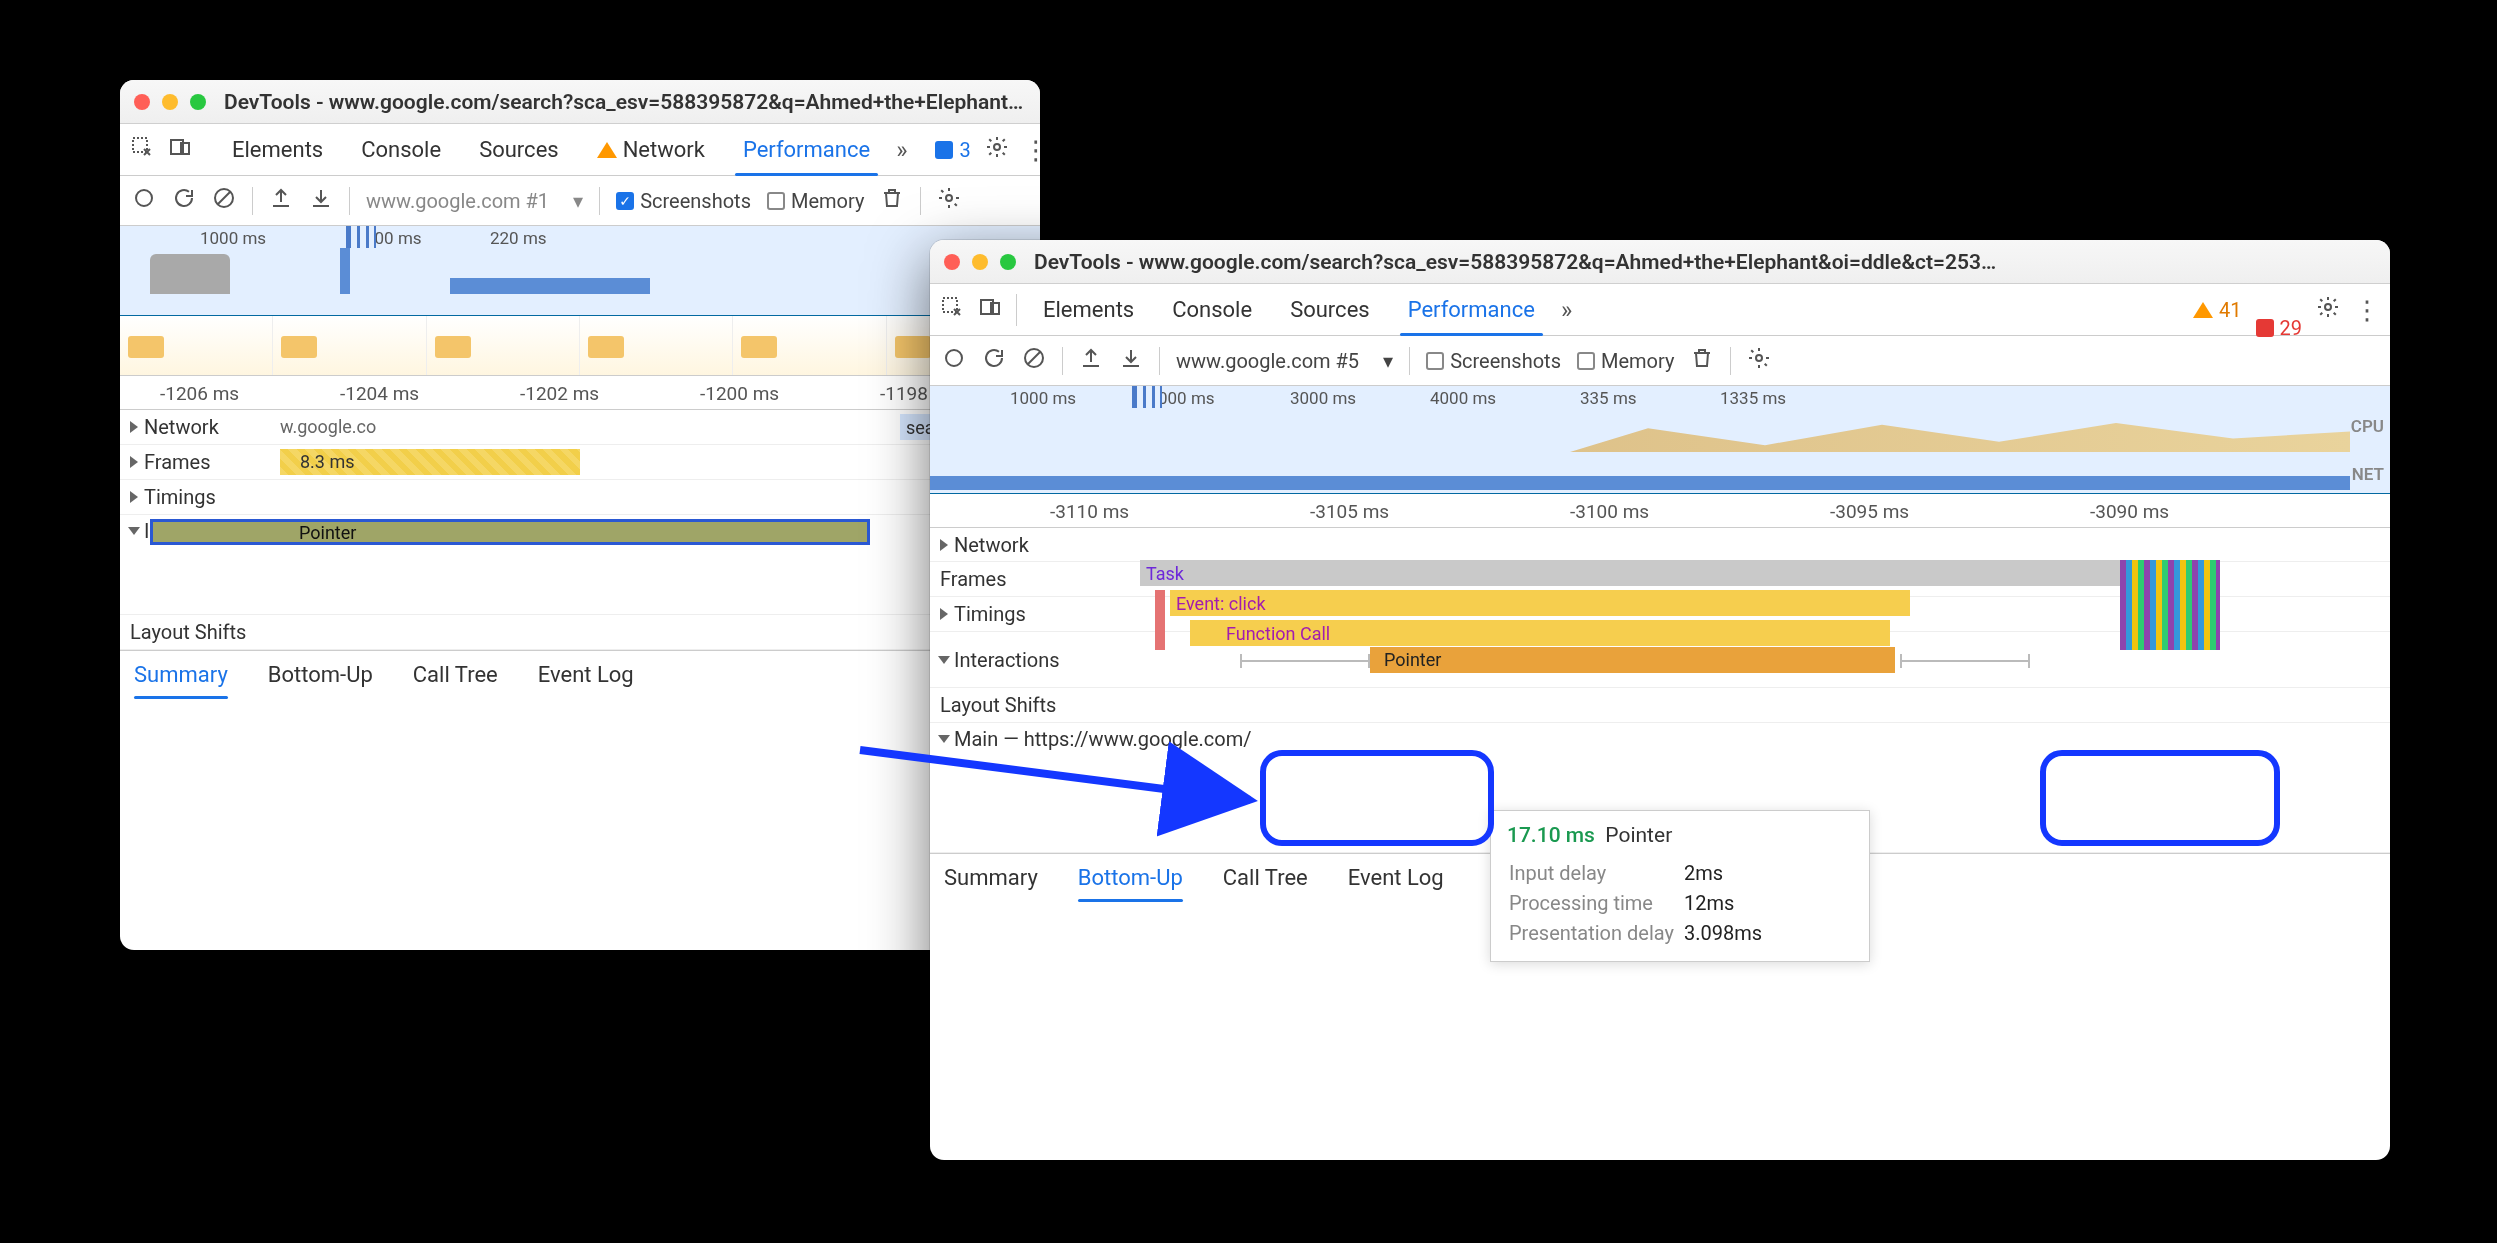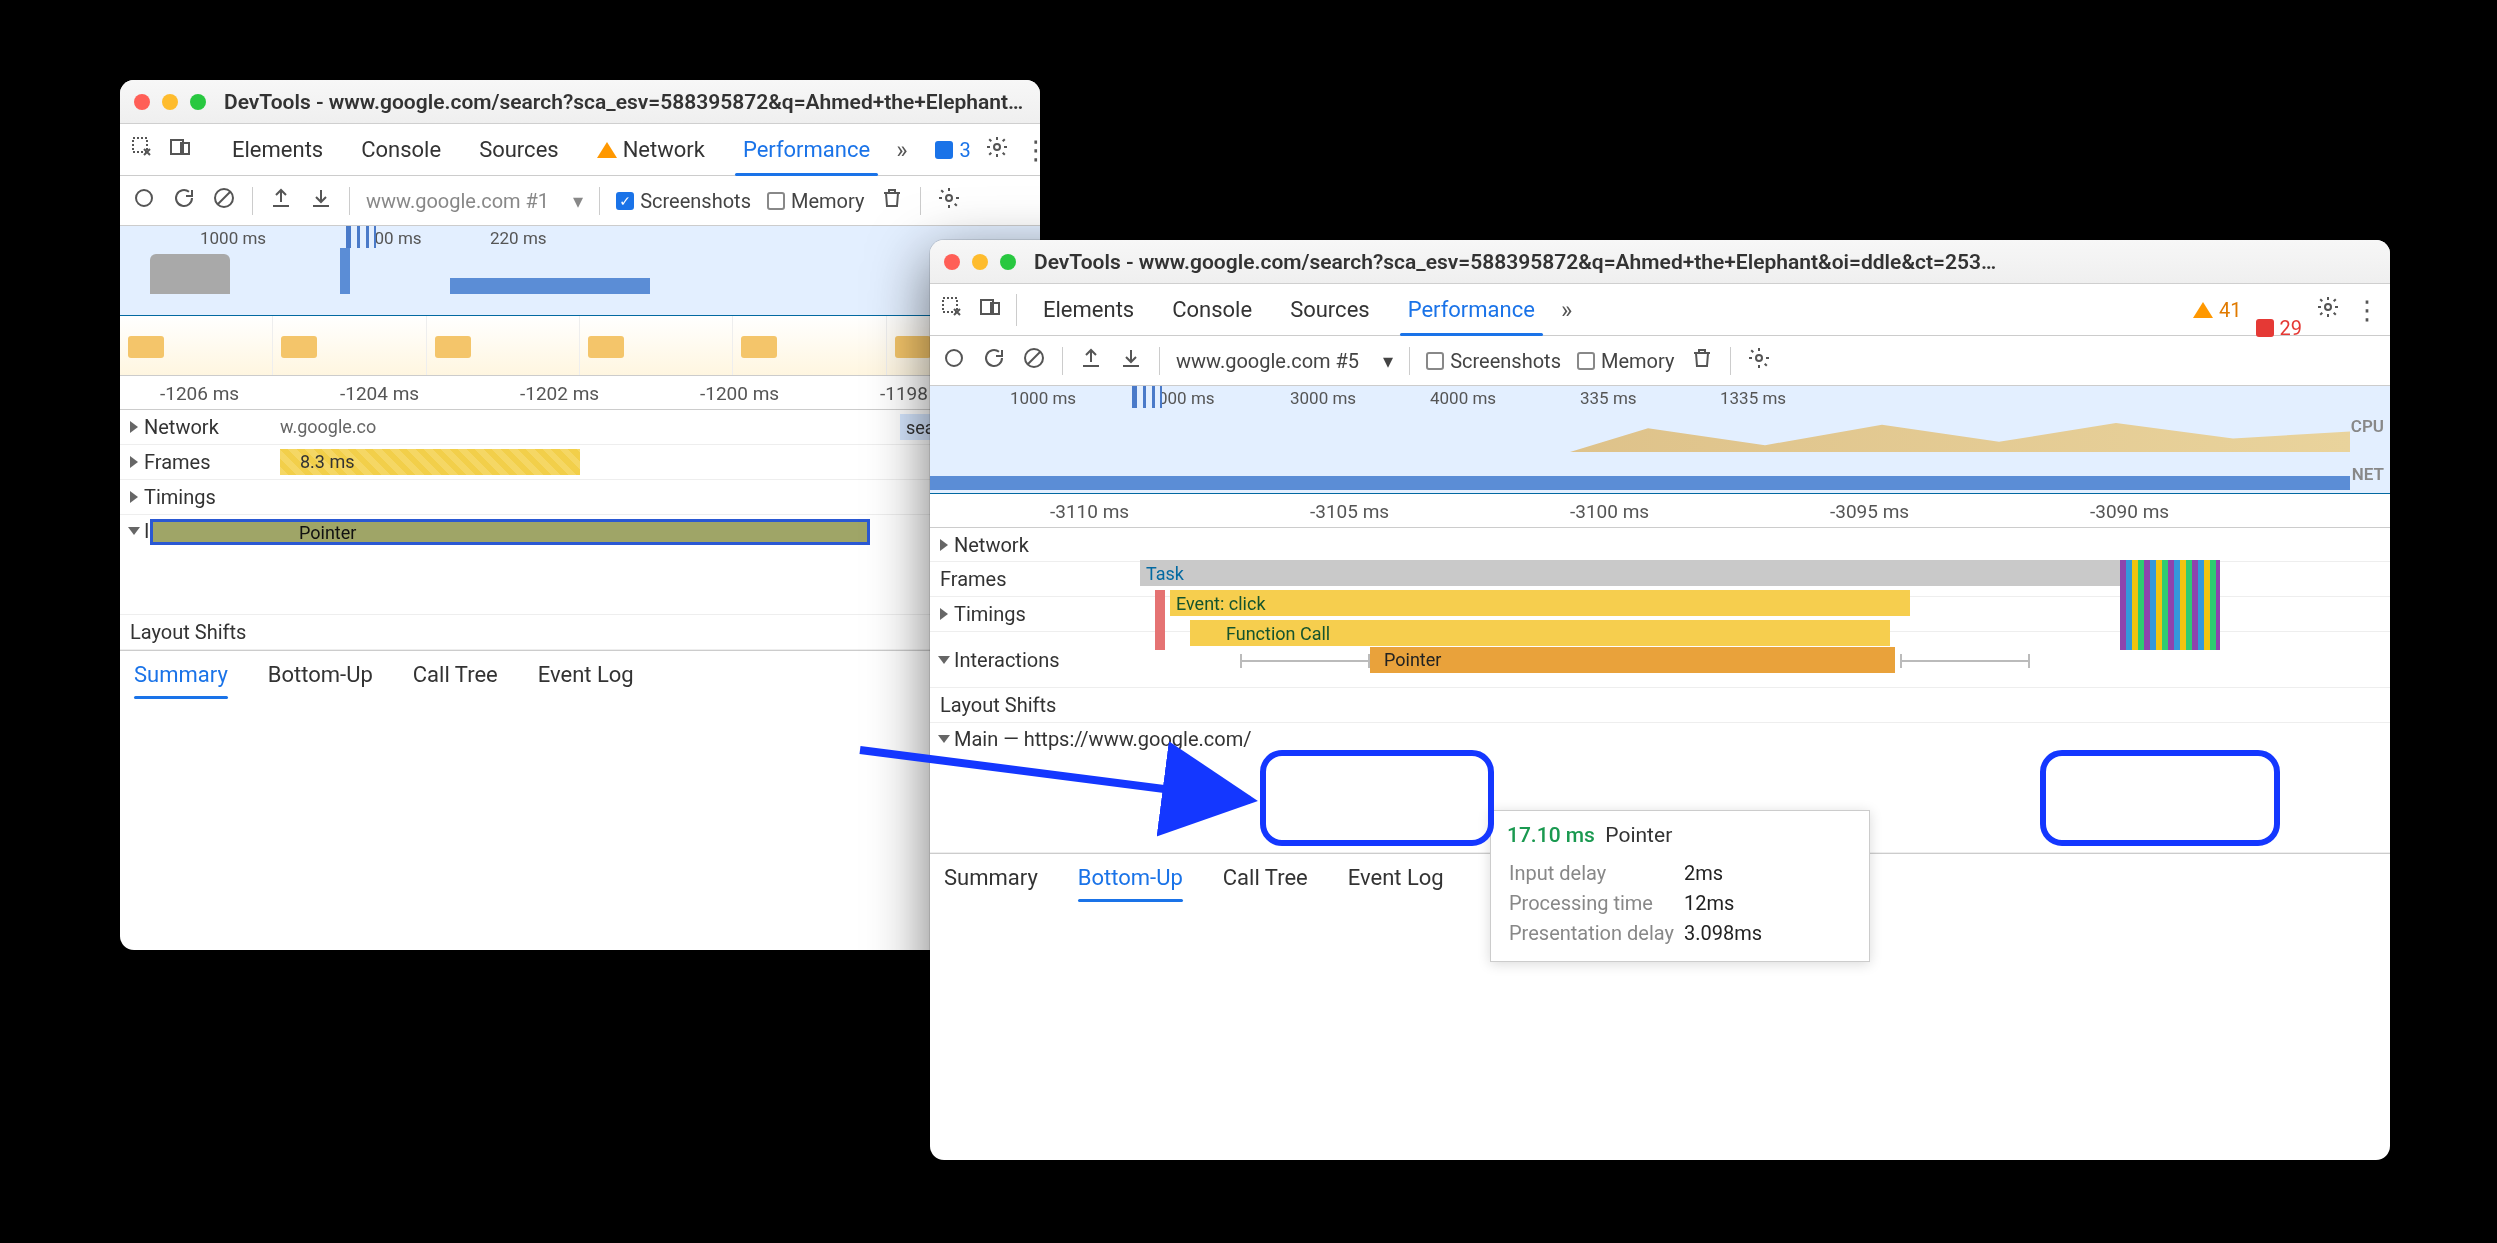--- a/index.html
+++ b/index.html
@@ -45,22 +45,22 @@
   .trk-row { display:flex; align-items:center; border-bottom:1px solid #eee; min-height:34px; }
   .trk-head { width:160px; padding-left:10px; display:flex; align-items:center; gap:6px; flex-shrink:0; }
   .trk-body { position:relative; flex:1; height:100%; min-height:34px; }
   .caret { display:inline-block; width:0;height:0;border-top:6px solid transparent;border-bottom:6px solid transparent;border-left:8px solid #666;}
   .caret.open{ transform:rotate(90deg); }
 
   .bar { position:absolute; top:4px; height:26px; display:flex; align-items:center; padding-left:6px; font-size:18px; }
   .bar.yellow{background:repeating-linear-gradient(45deg,#f5d764,#f5d764 6px,#f2cf4a 6px,#f2cf4a 12px);}
   .bar.orange{background:#e9a23b; color:#222;}
   .bar.olive{background:#9fa567; border:3px solid #2a58d3; color:#111;}
-  .bar.task{background:#c9c9c9; color:#0369a1;}
-  .bar.gold{background:#f6ce4e; color:#14532d;}
+  .bar.task{background:#c9c9c9; color:#6d28d9;}
+  .bar.gold{background:#f6ce4e; color:#a21caf;}
   .bar.net{background:#d6e7ff; color:#333;}
   .bar.net2{background:#d4f2dc; color:#333;}
   .whisk{position:absolute; top:17px; height:2px; background:#bbb;}
   .whiskcap::before,.whiskcap::after{content:"";position:absolute;top:-6px;width:2px;height:14px;background:#bbb;}
   .whiskcap::before{left:0;} .whiskcap::after{right:0;}
 
   .bottom-tabs { display:flex; align-items:center; height:48px; border-top:1px solid #ccc; padding:0 14px; gap:40px; font-size:22px; color:#333; }
   .bottom-tabs .btab.active { color:#1a73e8; position:relative; }
   .bottom-tabs .btab.active::after{ content:""; position:absolute; bottom:-12px; left:0; right:0; height:3px; background:#1a73e8; border-radius:2px;}
 

